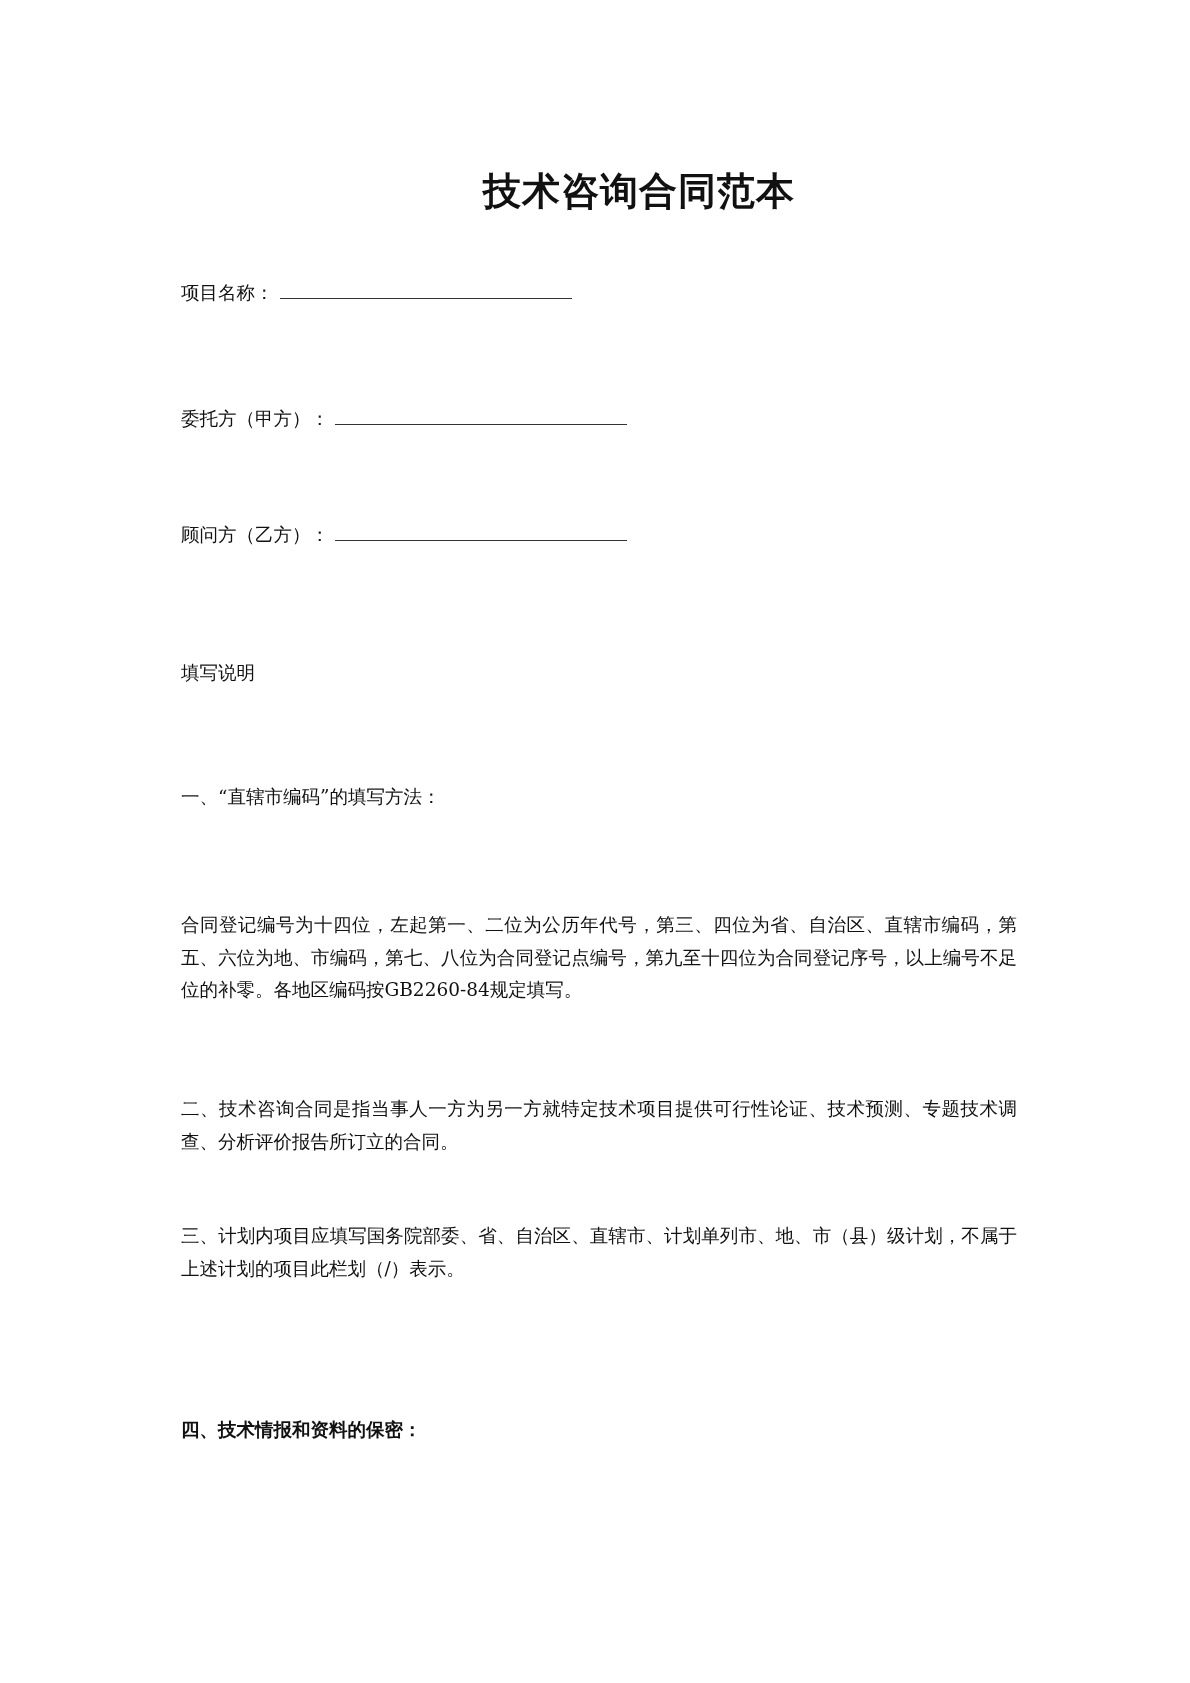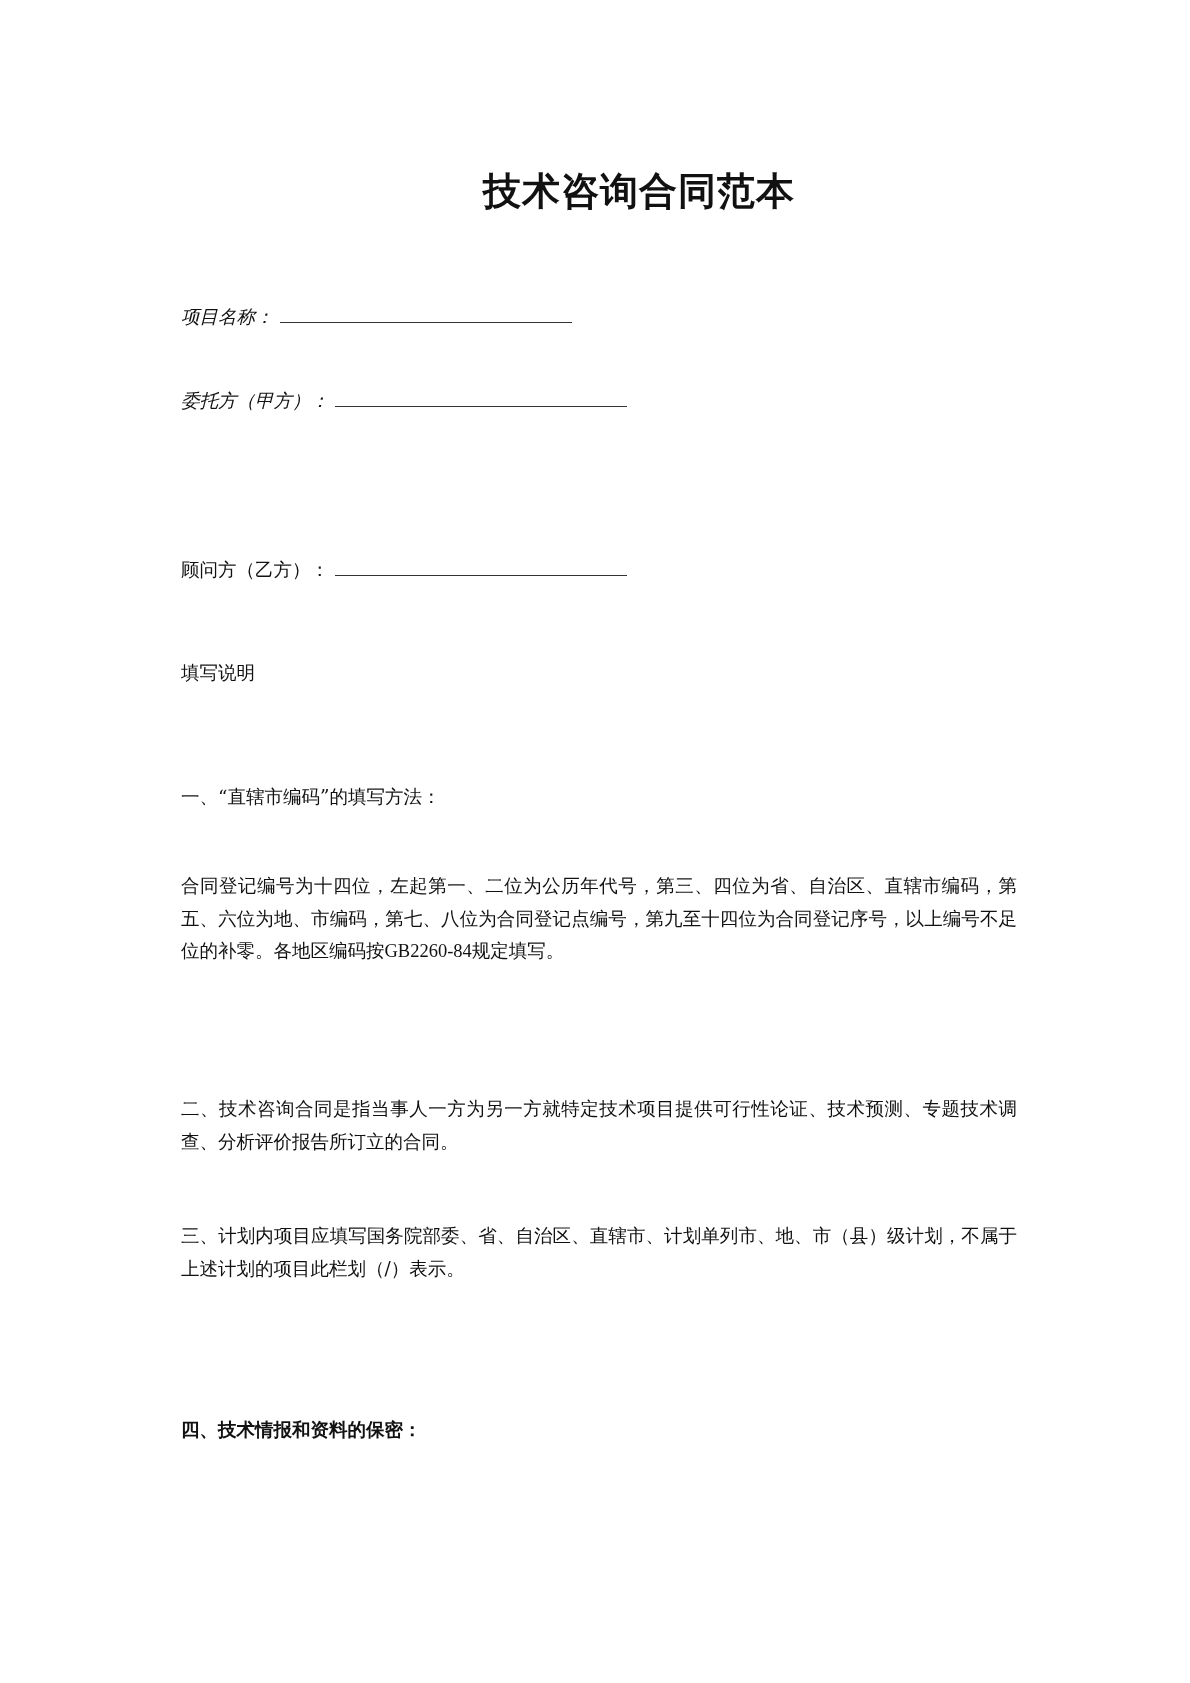--- a/index.html
+++ b/index.html
@@ -10,36 +10,36 @@
   .line { position:absolute; left:181px; font-size:18.5px; line-height:22px; white-space:nowrap; }
   .blank { display:inline-block; border-bottom:1px solid #333; height:16px; vertical-align:baseline; margin-left:6px; }
   .para { position:absolute; left:181px; width:836px; font-size:18.5px; line-height:32.5px; text-align:justify; }
 </style>
 </head>
 <body>
 
 <div>
   <div class="title">技术咨询合同范本</div>
 
-  <div class="line" style="top:306px;font-style:italic;">
+  <div class="line" style="top:282px;">
     <span>项目名称：</span><span class="blank" style="width:292px;"></span>
   </div>
 
-  <div class="line" style="top:390px;font-style:italic;">
+  <div class="line" style="top:408px;">
     <span>委托方（甲方）：</span><span class="blank" style="width:292px;"></span>
   </div>
 
-  <div class="line" style="top:559px;">
+  <div class="line" style="top:524px;">
     <span>顾问方（乙方）：</span><span class="blank" style="width:292px;"></span>
   </div>
 
   <div class="line" style="top:662px;">填写说明</div>
 
   <div class="line" style="top:786px;">一、“直辖市编码”的填写方法：</div>
 
-  <div class="para" style="top:870px;font-family:Liberation Serif, serif;">合同登记编号为十四位，左起第一、二位为公历年代号，第三、四位为省、自治区、直辖市编码，第五、六位为地、市编码，第七、八位为合同登记点编号，第九至十四位为合同登记序号，以上编号不足位的补零。各地区编码按GB2260-84规定填写。</div>
+  <div class="para" style="top:909px;">合同登记编号为十四位，左起第一、二位为公历年代号，第三、四位为省、自治区、直辖市编码，第五、六位为地、市编码，第七、八位为合同登记点编号，第九至十四位为合同登记序号，以上编号不足位的补零。各地区编码按GB2260-84规定填写。</div>
 
   <div class="para" style="top:1093px;">二、技术咨询合同是指当事人一方为另一方就特定技术项目提供可行性论证、技术预测、专题技术调查、分析评价报告所订立的合同。</div>
 
   <div class="para" style="top:1220px;">三、计划内项目应填写国务院部委、省、自治区、直辖市、计划单列市、地、市（县）级计划，不属于上述计划的项目此栏划（/）表示。</div>
 
   <div class="line" style="top:1419px;font-weight:bold;">四、技术情报和资料的保密：</div>
 </div>
 
 </body></html>

